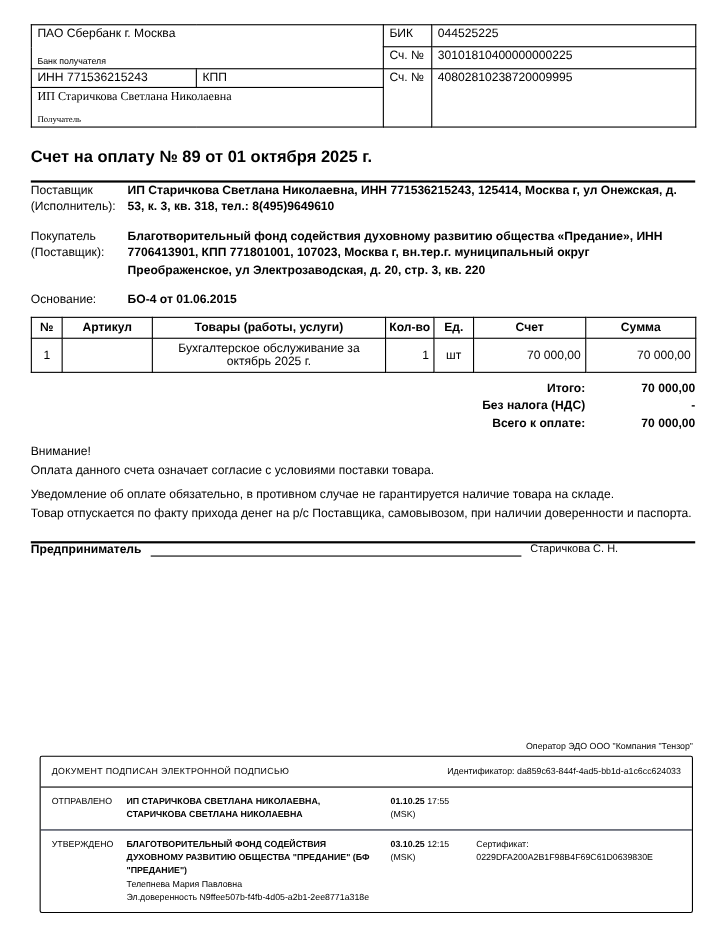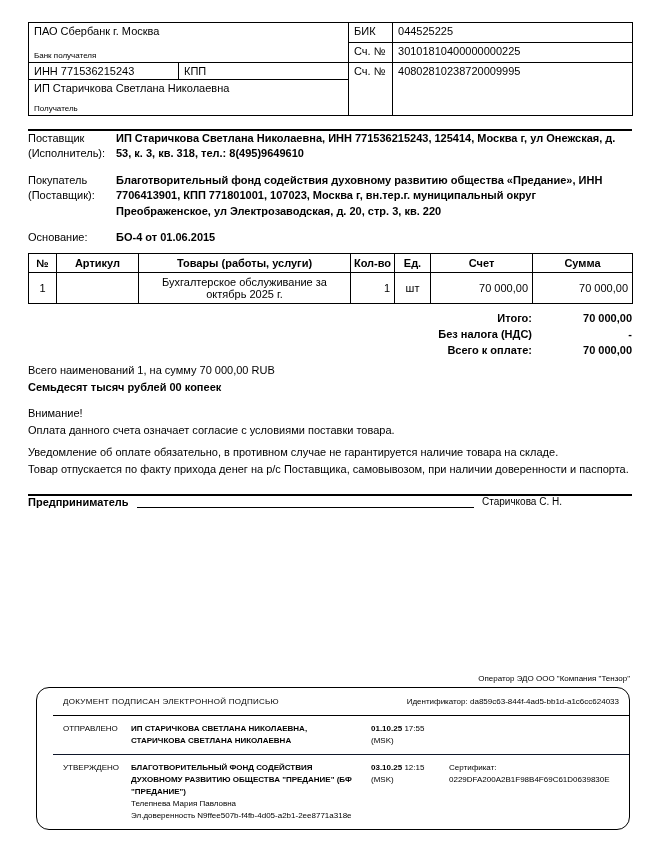--- a/index.html
+++ b/index.html
@@ -8,21 +8,21 @@
     width: 660px; height: 856px; position: relative; background: #fff;
     padding: 22px 28px 0 28px; overflow: hidden;
     font-family: "Liberation Sans", sans-serif; color: #000; font-size: 11px;
   }
 
   
   .bank-table { width: 100%; border-collapse: collapse; table-layout: fixed; font-size: 11px; }
   .bank-table td { border: 1px solid #000; padding: 2px 5px; vertical-align: top; }
   .cell-stack { display: flex; flex-direction: column; justify-content: space-between; height: 100%; }
   .bank-cell { height: 40px; }
-  .recipient-cell { height: 36px; }
+  .recipient-cell { height: 36px; font-family: Liberation Serif, serif; }
   .tiny { font-size: 8px; }
 
   
   .title { font-size: 15px; font-weight: bold; margin: 18px 0 0 0; }
   .thick-rule { border: none; border-top: 2px solid #000; margin: 13px 0 0 0; }
 
   
   .parties { }
   .party-row { display: flex; margin-bottom: 11px; }
   .party-label { width: 88px; flex: none; line-height: 1.35; }
@@ -50,21 +50,21 @@
   
   .sig-rule { border: none; border-top: 2px solid #000; margin: 16px 0 0 0; }
   .sig-row { display: flex; align-items: flex-start; }
   .sig-label { font-weight: bold; flex: none; }
   .sig-line { flex: 1; border-bottom: 1px solid #000; margin: 0 8px 2px 8px; height: 12px; }
   .sig-name { flex: none; width: 150px; font-size: 10px; padding-bottom: 1px; }
 
   
   .stamp-wrap { position: absolute; left: 36px; right: 30px; top: 674px; font-size: 8px; }
   .operator-line { text-align: right; margin-bottom: 4px; font-size: 8px; }
-  .stamp-box { border: 1px solid #000; border-radius: 13px; background: #fff; padding-left: 16px; }
+  .stamp-box { border: 1px solid #000; border-radius: 2px; background: #fff; }
   .stamp-header { display: flex; justify-content: space-between; align-items: center; padding: 9px 10px; border-bottom: 1px solid #000; }
   .stamp-title { letter-spacing: 0.3px; }
   .stamp-row { display: flex; padding: 7px 10px; line-height: 1.5; }
   .stamp-row + .stamp-row { border-top: 1px solid #0f172a; }
   .st-status { width: 68px; flex: none; }
   .st-party { width: 240px; flex: none; padding-right: 10px; }
   .st-dt { width: 78px; flex: none; }
   .st-cert { flex: 1; }
   .bold { font-weight: bold; }
 </style>
@@ -105,20 +105,21 @@
         <td colspan="2" class="recipient-cell">
           <div class="cell-stack">
             <div>ИП Старичкова Светлана Николаевна</div>
             <div class="tiny">Получатель</div>
           </div>
         </td>
       </tr>
     </tbody>
   </table>
 
+  <div class="title">Счет на оплату № 89 от 01 октября 2025 г.</div>
   <hr class="thick-rule">
 
   <div class="parties">
     <div class="party-row">
       <div class="party-label">
         <div>Поставщик</div>
         <div>(Исполнитель):</div>
       </div>
       <div class="party-value">ИП Старичкова Светлана Николаевна, ИНН 771536215243, 125414, Москва г, ул Онежская, д. 53, к. 3, кв. 318, тел.: 8(495)9649610</div>
     </div>
@@ -177,24 +178,20 @@
     <div class="totals-row">
       <span>Без налога (НДС)</span>
       <span class="t-value">-</span>
     </div>
     <div class="totals-row">
       <span>Всего к оплате:</span>
       <span class="t-value">70 000,00</span>
     </div>
   </div>
 
-  <div class="summary">
-    <div>Всего наименований 1, на сумму 70 000,00 RUB</div>
-    <div class="amount-words">Семьдесят тысяч рублей 00 копеек</div>
-  </div>
 
   <div class="notes">
     <div>Внимание!</div>
     <div>Оплата данного счета означает согласие с условиями поставки товара.</div>
     <div class="gap">Уведомление об оплате обязательно, в противном случае не гарантируется наличие товара на складе.</div>
     <div>Товар отпускается по факту прихода денег на р/с Поставщика, самовывозом, при наличии доверенности и паспорта.</div>
   </div>
 
   <hr class="sig-rule">
   <div class="sig-row">

